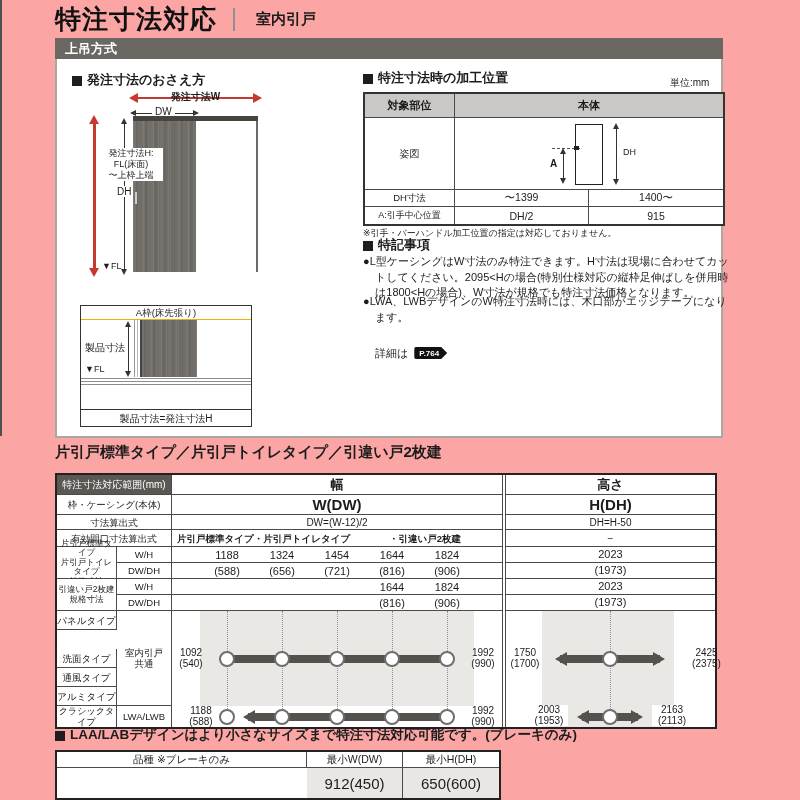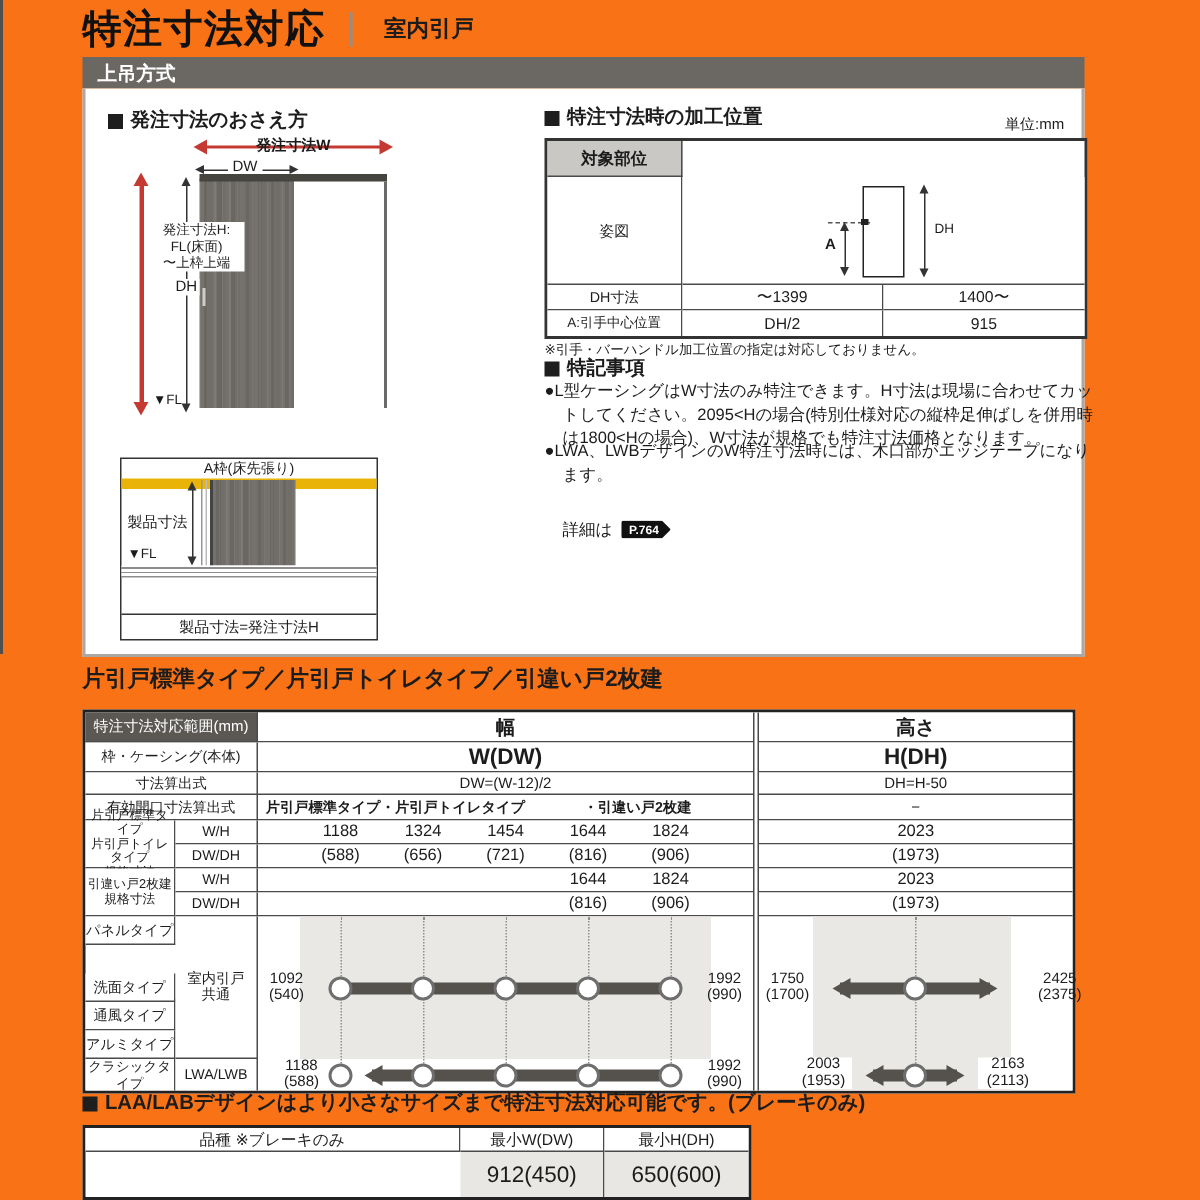--- a/index.html
+++ b/index.html
@@ -1,16 +1,16 @@
 <!DOCTYPE html>
 <html><head>
 <meta charset="utf-8">
 <style>
   html,body{margin:0;padding:0;background:#fff;}
-  .page{position:relative;width:800px;height:800px;background:#f97316;overflow:hidden;
+  .page{position:relative;width:800px;height:800px;background:#fca5a5;overflow:hidden;
         font-family:"Liberation Sans","DejaVu Sans",sans-serif;color:#1c1c1c;}
   .abs{position:absolute;}
   .nowrap{white-space:nowrap;}
 
   
   .marker{position:absolute;width:10px;height:10px;background:#1e1e1e;}
 
   
   .harrow{position:absolute;height:1px;background:#333;}
   .harrow::before{content:"";position:absolute;left:-6px;top:-3px;border:3.5px solid transparent;border-right:6px solid #333;}
@@ -117,39 +117,40 @@
 
   <div class="abs door" style="left:133px;top:119px;width:63px;height:153px;"></div>
   <div class="abs" style="left:135px;top:192px;width:2px;height:12px;background:#cfcdca;"></div>
   <div class="abs" style="left:133px;top:116px;width:125px;height:5px;background:#46443f;"></div>
   <div class="abs" style="left:256px;top:121px;width:2px;height:151px;background:#6a6a6a;"></div>
 
   <div class="abs nowrap" style="left:102px;top:261px;font-size:9px;background:#fff;z-index:2;">▼FL</div>
 </div>
 
 <div class="abs" style="left:80px;top:305px;width:170px;height:120px;border:1px solid #333;box-sizing:content-box;background:#fff;">
-  <div style="position:absolute;left:0;top:0;width:100%;height:13px;border-bottom:7px solid #eab308;font-size:9.5px;line-height:13px;text-align:center;">A枠(床先張り)</div>
+  <div style="position:absolute;left:0;top:0;width:100%;height:13px;border-bottom:1px solid #eab308;font-size:9.5px;line-height:13px;text-align:center;">A枠(床先張り)</div>
   <div class="door" style="position:absolute;left:60px;top:14px;width:56px;height:57px;"></div>
   <div style="position:absolute;left:53px;top:14px;width:1px;height:57px;background:#999;"></div>
   <div style="position:absolute;left:56px;top:14px;width:1px;height:57px;background:#bbb;"></div>
   <div style="position:absolute;left:59px;top:14px;width:1.5px;height:57px;background:#444;"></div>
   <div class="varrow" style="left:47px;top:18px;height:50px;"></div>
   <div class="nowrap" style="position:absolute;left:4px;top:35px;font-size:10px;background:#fff;">製品寸法</div>
   <div class="nowrap" style="position:absolute;left:4px;top:58px;font-size:9px;">▼FL</div>
   <div style="position:absolute;left:0;top:71px;width:100%;height:8px;background:repeating-linear-gradient(0deg,#8d8d8d 0 1px,#fff 1px 3px);"></div>
   <div style="position:absolute;left:0;top:103px;width:100%;height:17px;border-top:1px solid #333;font-size:10px;line-height:17px;text-align:center;">製品寸法=発注寸法H</div>
 </div>
 
 <div>
   <div class="marker" style="left:363px;top:74px;"></div>
   <div class="abs nowrap" style="left:378px;top:69px;font-size:13px;font-weight:bold;">特注寸法時の加工位置</div>
   <div class="abs nowrap" style="left:670px;top:76px;font-size:10px;">単位:mm</div>
 
   <div class="pgrid">
     <div class="pc hd" style="grid-area:1/1/2/2;">対象部位</div>
+    <div class="pc hd nbr" style="grid-area:1/2/2/4;">本体</div>
 
     <div class="pc" style="grid-area:2/1/3/2;">姿図</div>
     <div class="pc nbr" style="grid-area:2/2/3/4;display:block;">
       <div style="position:absolute;left:120px;top:6px;width:26px;height:59px;border:1.5px solid #222;background:#fff;"></div>
       <div class="varrow" style="left:161px;top:8px;height:56px;"></div>
       <div class="nowrap" style="position:absolute;left:168px;top:29px;font-size:9px;">DH</div>
       <div style="position:absolute;left:97px;top:30px;width:28px;border-top:1px dashed #555;"></div>
       <div style="position:absolute;left:119px;top:28px;width:5px;height:4px;background:#222;"></div>
       <div class="varrow" style="left:108px;top:33px;height:30px;"></div>
       <div class="nowrap" style="position:absolute;left:95px;top:40px;font-size:10px;font-weight:bold;">A</div>

